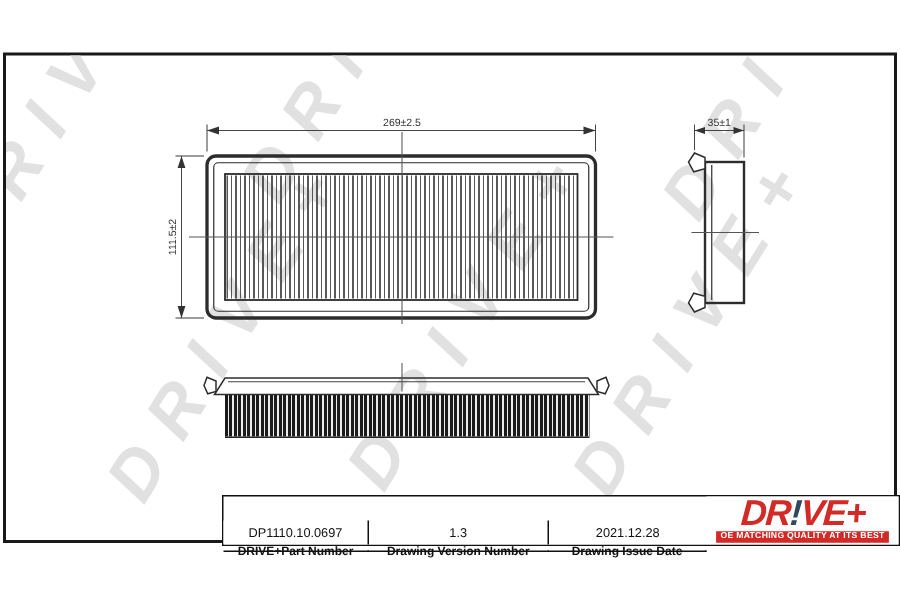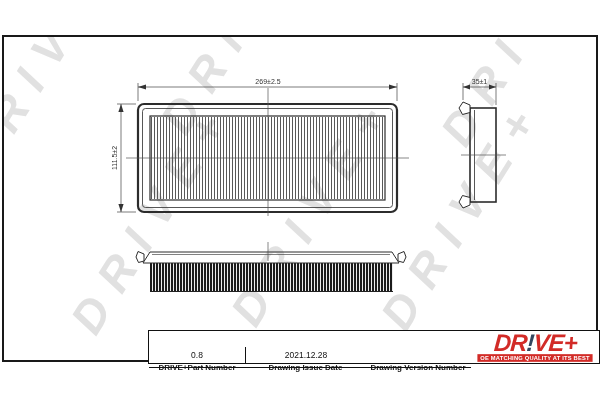--- a/index.html
+++ b/index.html
@@ -117,23 +117,24 @@
       <path class="part" d="M150,252 L392,252 L399,263 L143,263 Z" stroke-width="1"></path>
       <line class="part" x1="152" y1="254.5" x2="390" y2="254.5" stroke-width="0.6"></line>
       <path class="part white" d="M144,254 l-6,-2.5 l-2,5.5 l2.5,5.5 l5.5,-1.5 Z" stroke-width="1"></path>
       <path class="part white" d="M398,254 l6,-2.5 l2,5.5 l-2.5,5.5 l-5.5,-1.5 Z" stroke-width="1"></path>
       <line class="thin" x1="268" y1="242" x2="268" y2="261"></line>
     </g>
   </svg>
 
   <div class="tb">
     <div class="cell hdr">DRIVE+Part Number</div>
+    <div class="cell hdr">Drawing Version Number</div>
     <div class="cell hdr">Drawing Issue Date</div>
-    <div class="cell hdr">Drawing Version Number</div>
     <div class="cell logocell">
       <div class="wordmark"><span>DR</span><span class="bang">!</span><span>VE+</span></div>
       <div class="tagbar">OE MATCHING QUALITY AT ITS BEST</div>
     </div>
-    <div class="cell val row2">0.8</div>
+    <div class="cell val row2">DP1110.10.0697</div>
+    <div class="cell val row2">1.3</div>
     <div class="cell val row2">2021.12.28</div>
   </div>
 
 </div>
 
 </body></html>

